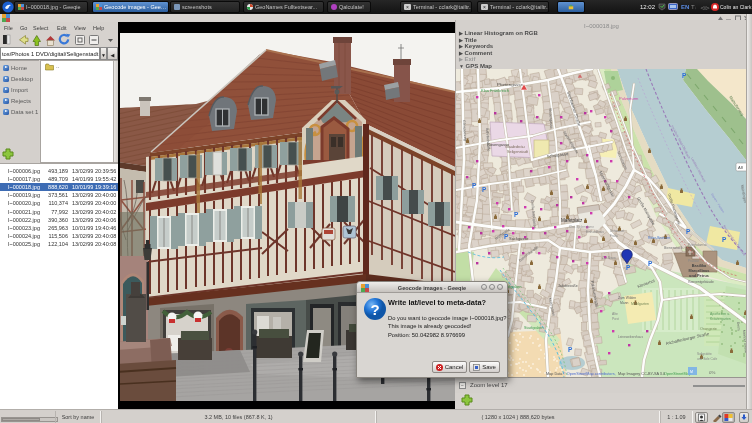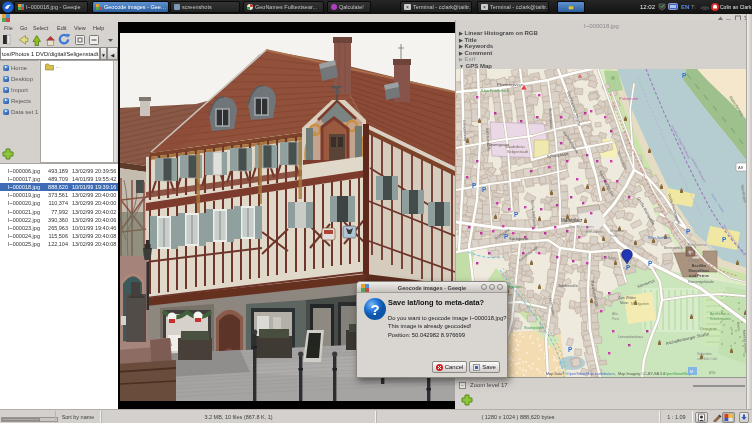--- a/index.html
+++ b/index.html
@@ -2018,21 +2018,21 @@
       <defs>
         <radialGradient id="qg" cx="0.35" cy="0.3">
           <stop offset="0" stop-color="#7ab8f4"></stop>
           <stop offset="0.6" stop-color="#2276d8"></stop>
           <stop offset="1" stop-color="#0f56a8"></stop>
         </radialGradient>
       </defs>
       <circle cx="12" cy="12" r="11" fill="url(#qg)"></circle>
       <text x="12" y="17.5" font-size="15" font-weight="bold" fill="#fff" text-anchor="middle" font-family="Liberation Sans,sans-serif">?</text>
     </svg>
-  <div style="position:absolute;left:31px;top:16px;font-size:7.4px;font-weight:bold;color:#111;white-space:nowrap">Save lat/long to meta-data?</div>
+  <div style="position:absolute;left:31px;top:16px;font-size:7.4px;font-weight:bold;color:#111;white-space:nowrap">Write lat/level to meta-data?</div>
   <div style="position:absolute;left:31px;top:33px;font-size:5.8px;color:#1a1a1a;line-height:1.3;white-space:nowrap">Do you want to geocode image I~000018.jpg?<br>This image is already geocoded!</div>
   <div style="position:absolute;left:31px;top:50px;font-size:5.8px;color:#1a1a1a;white-space:nowrap">Position: 50.042982 8.976699</div>
   <div class="dbtn" style="left:75px;width:35px;"><svg width="7" height="7">
         <circle cx="3.5" cy="3.5" r="3.5" fill="#cc2020"></circle>
         <path d="M2,2 l3,3 M5,2 l-3,3" stroke="#fff" stroke-width="1"></path>
       </svg>Cancel</div>
   <div class="dbtn" style="left:112px;width:31px;"><svg width="7" height="7">
         <rect x="0.5" y="0.5" width="6" height="6" fill="#e8e6e4" stroke="#777" stroke-width="0.7"></rect>
         <rect x="2" y="2" width="3" height="3" fill="#3862c8"></rect>
       </svg>Save</div>

